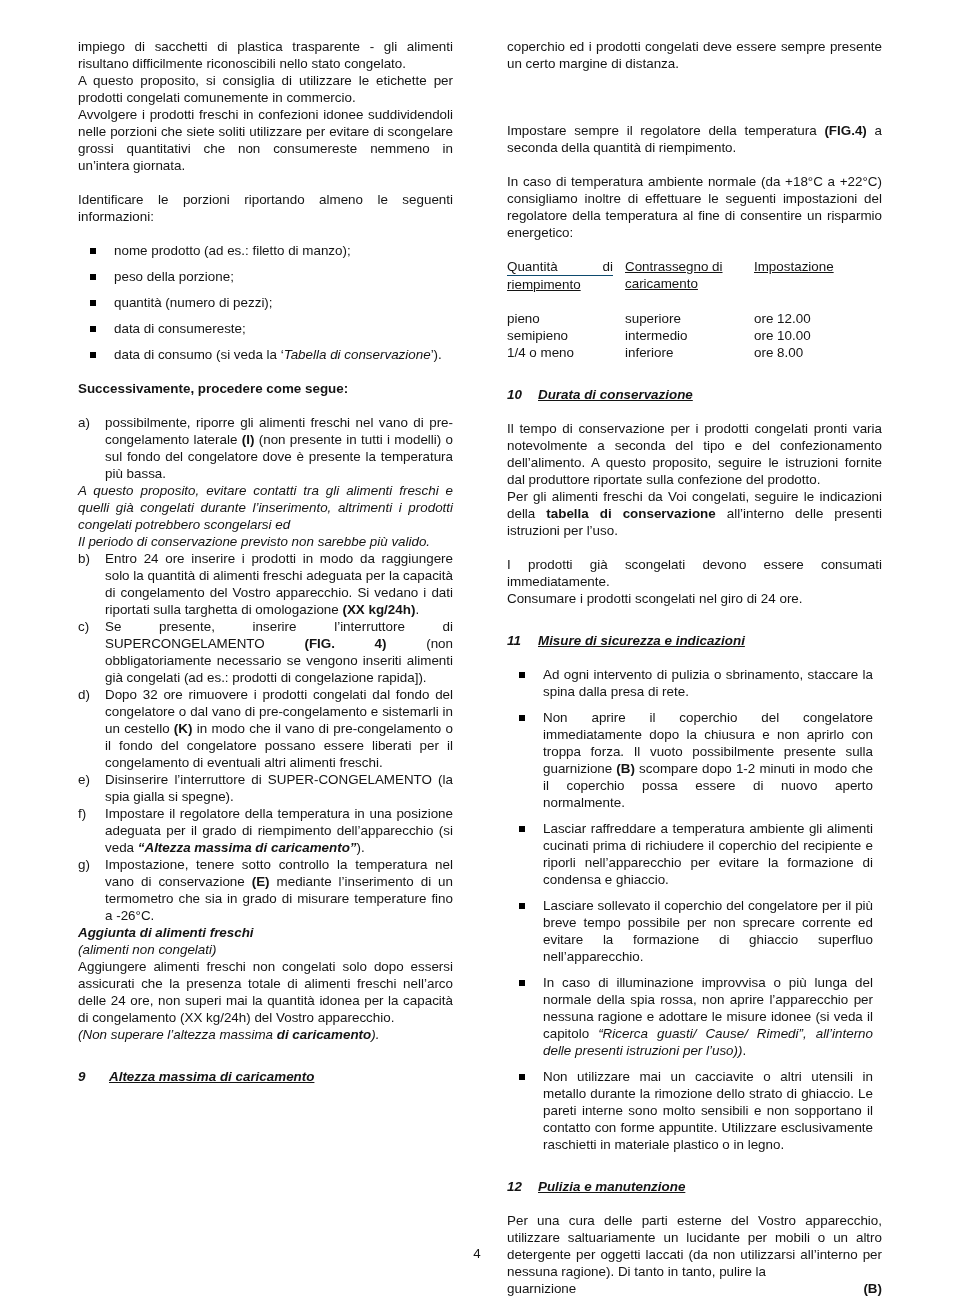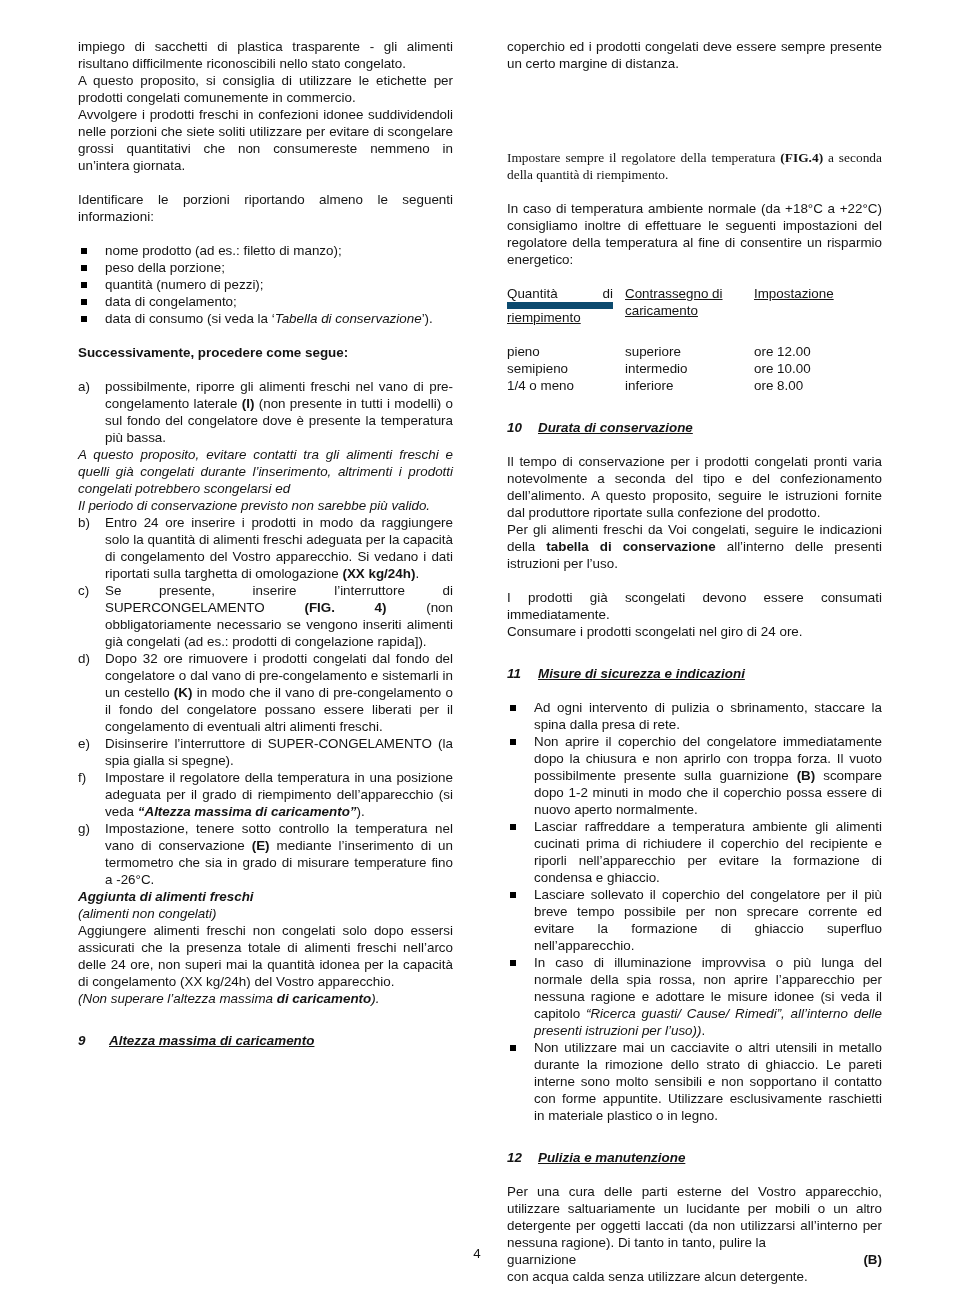--- a/index.html
+++ b/index.html
@@ -11,32 +11,32 @@
     font-size: 13.4px; line-height: 17px;
   }
   .columns { display: flex; gap: 54px; padding: 38px 64px 0 78px; }
   .col { width: 375px; flex: 0 0 375px; }
   p, .p { margin: 0; text-align: justify; }
   .b  { font-weight: bold; }
   .i  { font-style: italic; }
   .bi { font-weight: bold; font-style: italic; }
   .gap1  { margin-top: 17px; }
   .gap15 { margin-top: 25px; }
-  .gap3  { margin-top: 77px; font-family: Liberation Serif, serif; }
+  .gap3  { margin-top: 50px; }
   .li { position: relative; padding-left: 27px; text-align: justify; margin: 0; }
   .li .lbl { position: absolute; left: 0; top: 0; }
-  .sqli { position: relative; padding-left: 27px; text-align: justify; margin: 0; }
+  .sqli { position: relative; padding-left: 27px; text-align: justify; margin: 9px; }
   .sq { position: absolute; left: 3px; top: 5.5px; width: 6px; height: 6px; background: #000; }
   .sec { font-weight: bold; font-style: italic; text-decoration: underline; }
   .sec .num { display: inline-block; width: 31px; }
   .trow { display: flex; }
   .tc1 { width: 106px; margin-right: 12px; }
   .tc2 { width: 121px; margin-right: 8px; }
   .tc3 { flex: 1; }
-  .spread { display: flex; justify-content: space-between; border-bottom: 7px solid #0c4a6e; }
+  .spread { display: flex; justify-content: space-between; border-bottom: 1px solid #0c4a6e; }
   .ub { text-decoration: underline; }
   .flexline { display: flex; justify-content: space-between; }
   .pagenum { position: absolute; bottom: 34px; left: 0; right: 0; text-align: center; }
 </style>
 </head>
 <body>
 
 <div class="page">
   <div class="columns">
 
@@ -55,21 +55,21 @@
         <div class="sqli">
           <span class="sq"></span>
           <span>peso della porzione;</span>
         </div>
         <div class="sqli">
           <span class="sq"></span>
           <span>quantità (numero di pezzi);</span>
         </div>
         <div class="sqli">
           <span class="sq"></span>
-          <span>data di congelamento;</span>
+          <span>data di consumereste;</span>
         </div>
         <div class="sqli">
           <span class="sq"></span>
           <span>data di consumo (si veda la ‘</span><span class="i">Tabella di conservazione</span><span>’).</span>
         </div>
       </div>
 
       <p class="b gap1">Successivamente, procedere come segue:</p>
 
       <div class="gap1">

